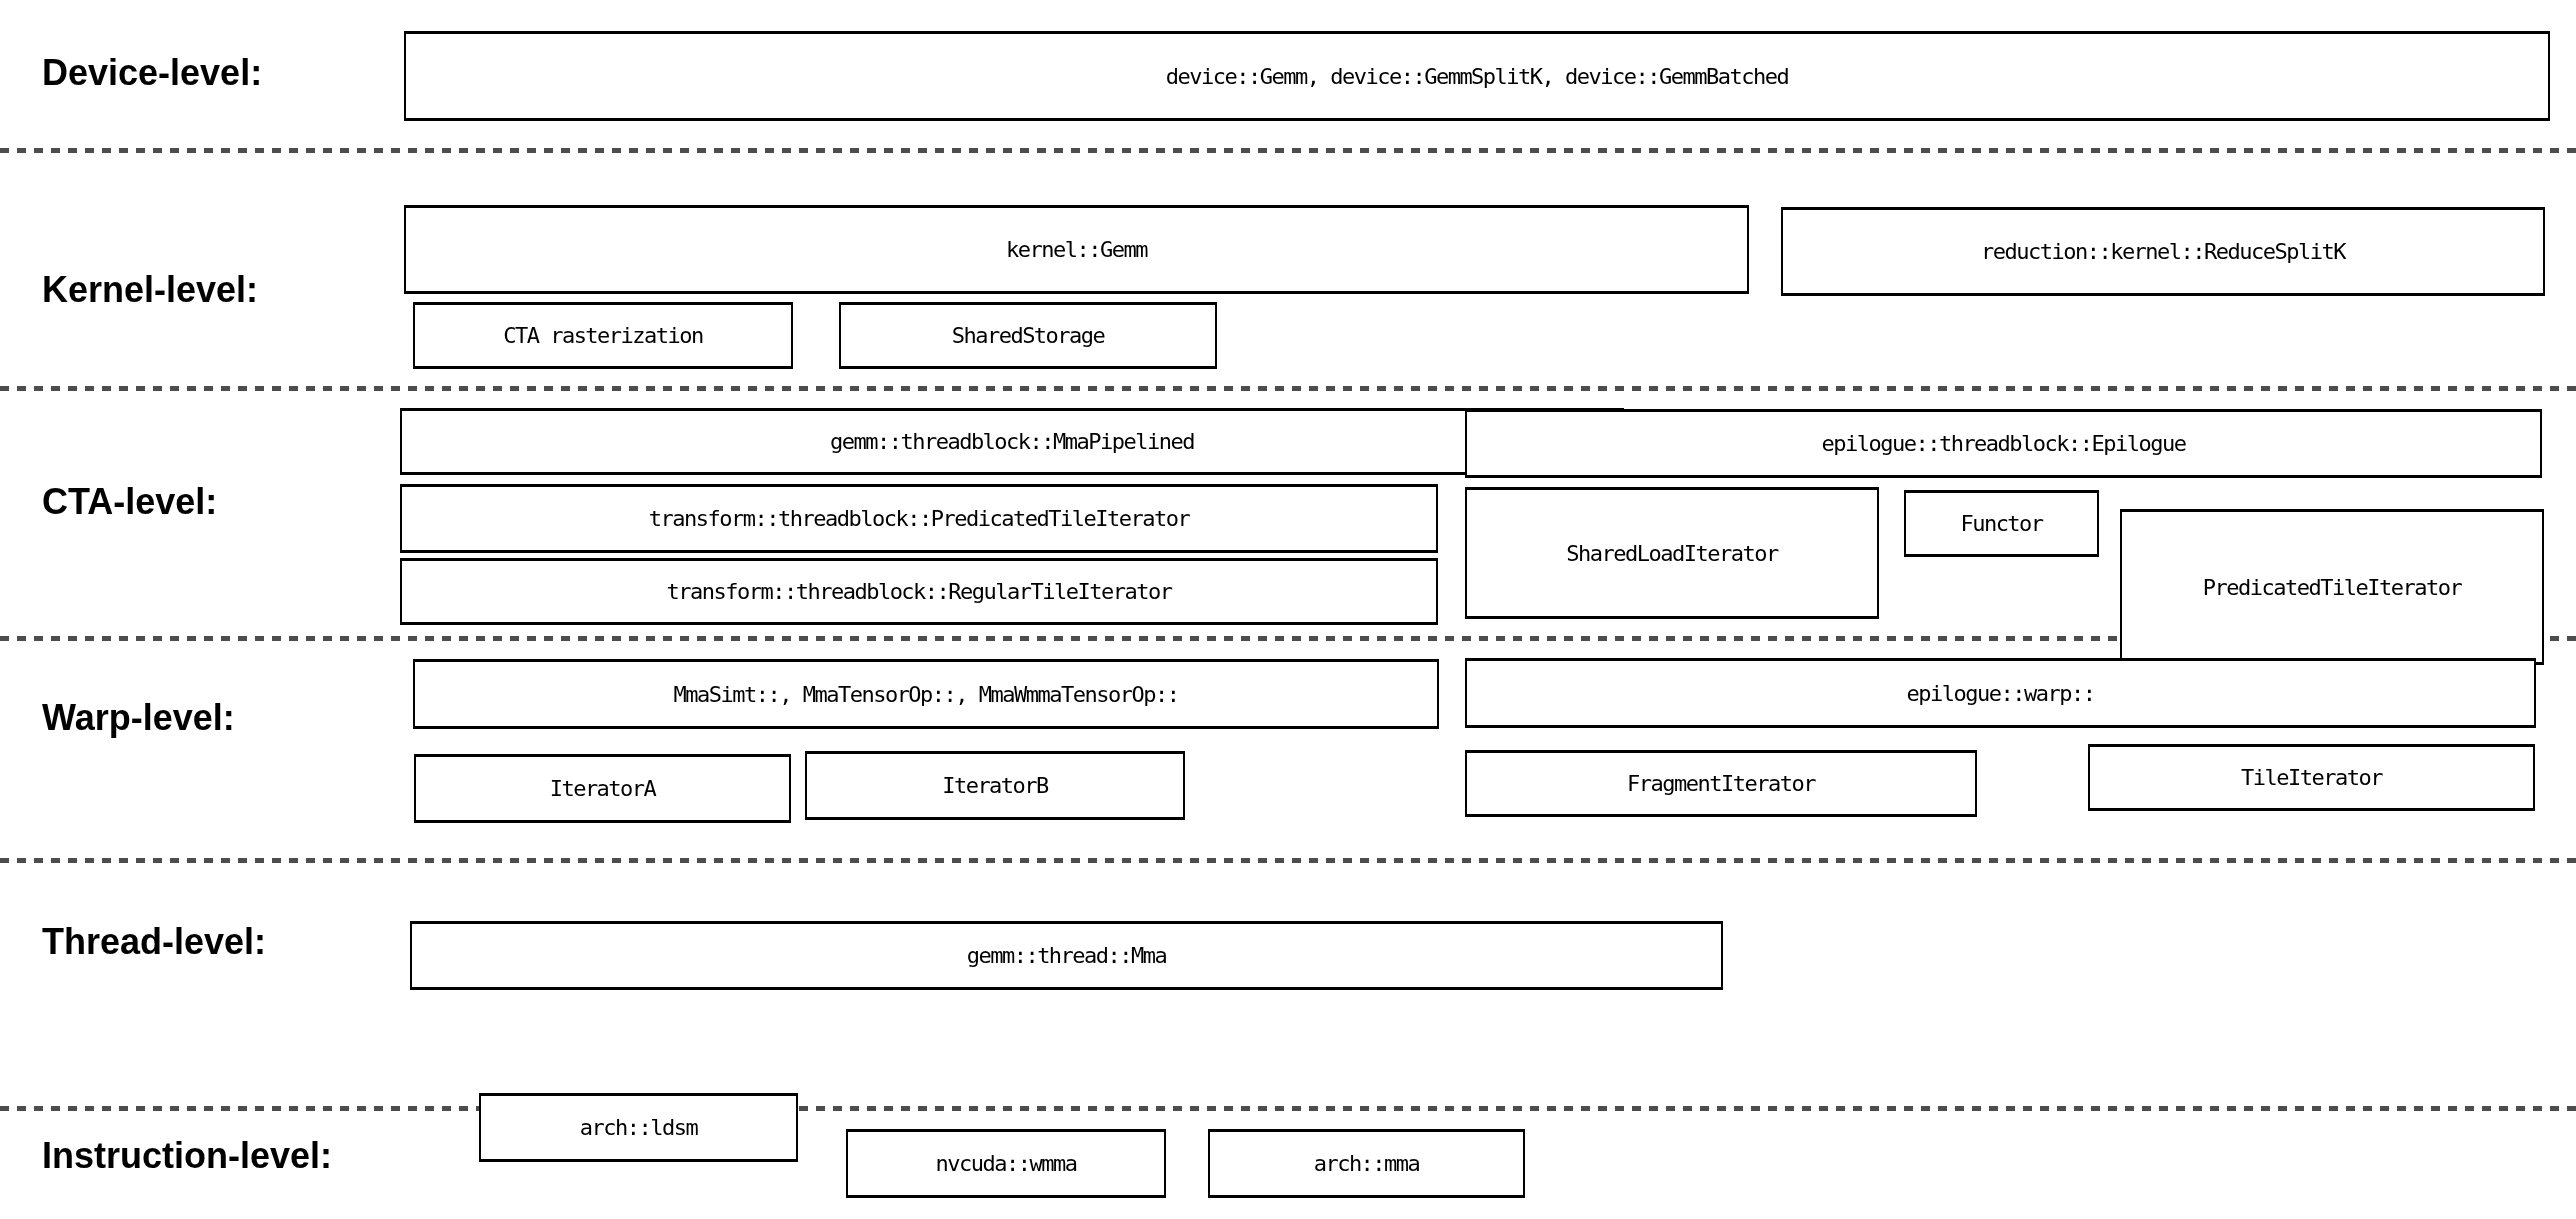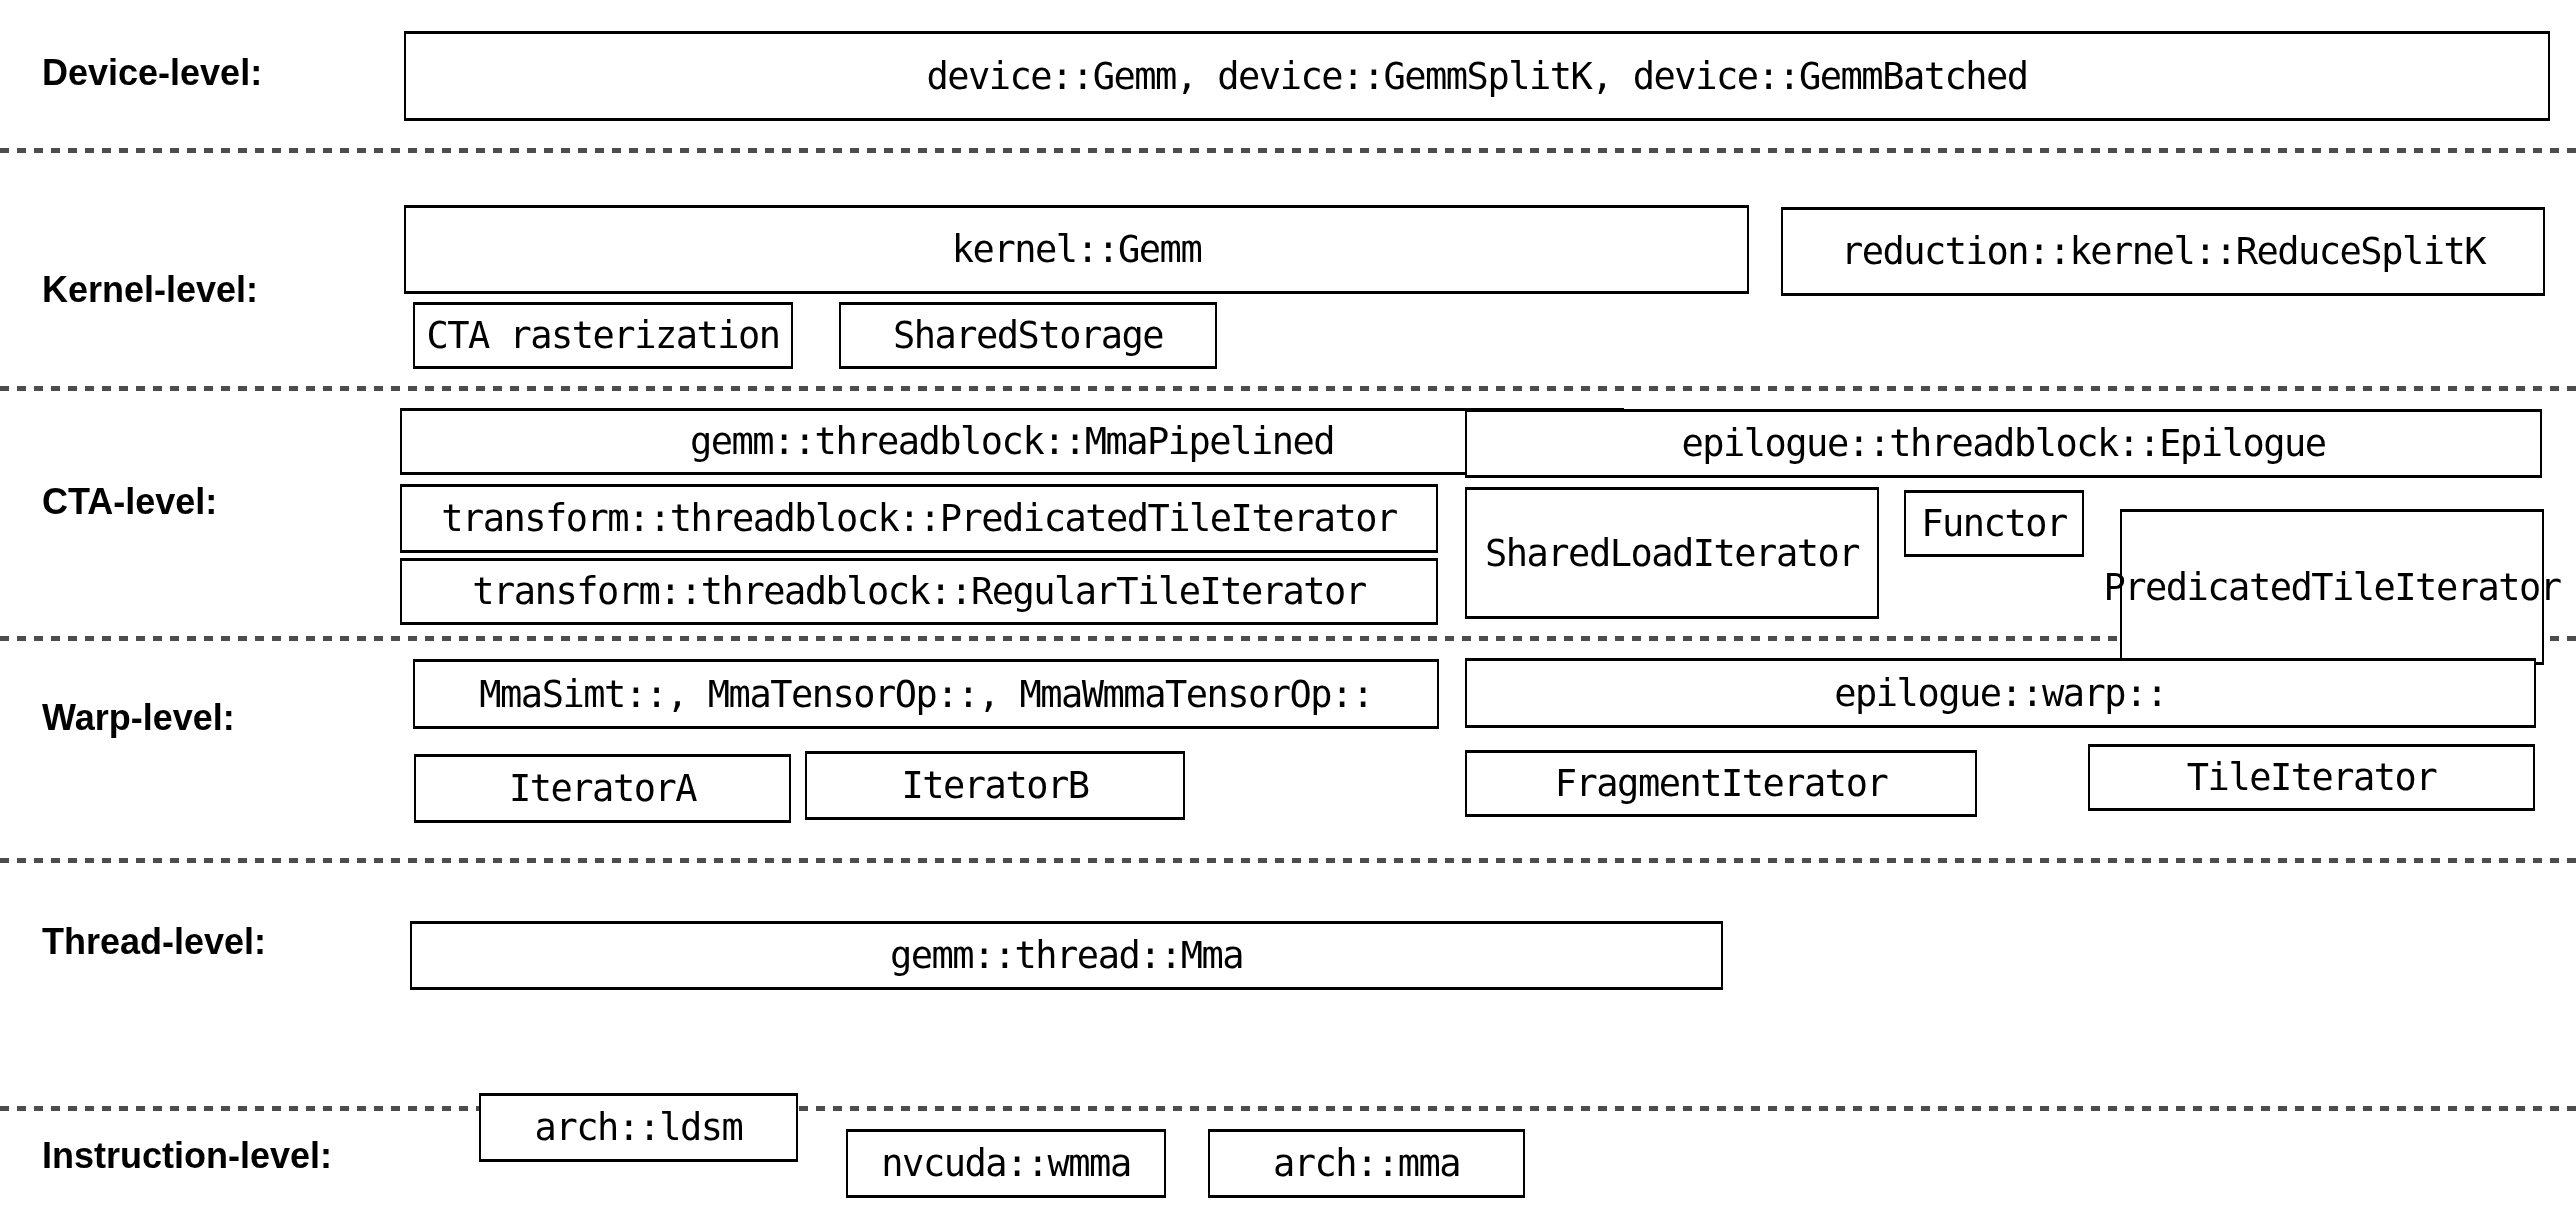--- a/index.html
+++ b/index.html
@@ -28,21 +28,21 @@
   .box {
     position: absolute;
     box-sizing: border-box;
     border: solid #000000;
     border-width: 3.8px 2.3px;
     background: #ffffff;
     display: flex;
     align-items: center;
     justify-content: center;
     font-family: "DejaVu Sans Mono", monospace;
-    font-size: 37px;
+    font-size: 22px;
     letter-spacing: -1.5px;
     white-space: nowrap;
     color: #000000;
   }
   .sep {
     position: absolute;
     left: 0;
     width: 2576px;
     height: 4.6px;
     background: repeating-linear-gradient(90deg,
@@ -68,21 +68,21 @@
   <div class="box" style="left:404px; top:205px; width:1345px; height:89px">kernel::Gemm</div>
   <div class="box" style="left:1781px; top:207px; width:764px; height:89px">reduction::kernel::ReduceSplitK</div>
   <div class="box" style="left:413px; top:302px; width:380px; height:67px">CTA rasterization</div>
   <div class="box" style="left:839px; top:302px; width:378px; height:67px">SharedStorage</div>
 
   <div class="row-label" style="left:42px; top:475px">CTA-level:</div>
   <div class="box" style="left:400px; top:408px; width:1224px; height:67px">gemm::threadblock::MmaPipelined</div>
   <div class="box" style="left:1465px; top:409px; width:1077px; height:69px">epilogue::threadblock::Epilogue</div>
   <div class="box" style="left:400px; top:484px; width:1038px; height:69px">transform::threadblock::PredicatedTileIterator</div>
   <div class="box" style="left:1465px; top:487px; width:414px; height:132px">SharedLoadIterator</div>
-  <div class="box" style="left:1904px; top:490px; width:180px; height:67px">Functor</div>
+  <div class="box" style="left:1904px; top:490px; width:195px; height:67px">Functor</div>
   <div class="box" style="left:2120px; top:509px; width:424px; height:156px">PredicatedTileIterator</div>
   <div class="box" style="left:400px; top:558px; width:1038px; height:67px">transform::threadblock::RegularTileIterator</div>
 
   <div class="row-label" style="left:42px; top:691px">Warp-level:</div>
   <div class="box" style="left:413px; top:659px; width:1026px; height:70px">MmaSimt::, MmaTensorOp::, MmaWmmaTensorOp::</div>
   <div class="box" style="left:1465px; top:658px; width:1071px; height:70px">epilogue::warp::</div>
   <div class="box" style="left:414px; top:754px; width:377px; height:69px">IteratorA</div>
   <div class="box" style="left:1465px; top:750px; width:512px; height:67px">FragmentIterator</div>
   <div class="box" style="left:805px; top:751px; width:380px; height:69px">IteratorB</div>
   <div class="box" style="left:2088px; top:744px; width:447px; height:67px">TileIterator</div>

